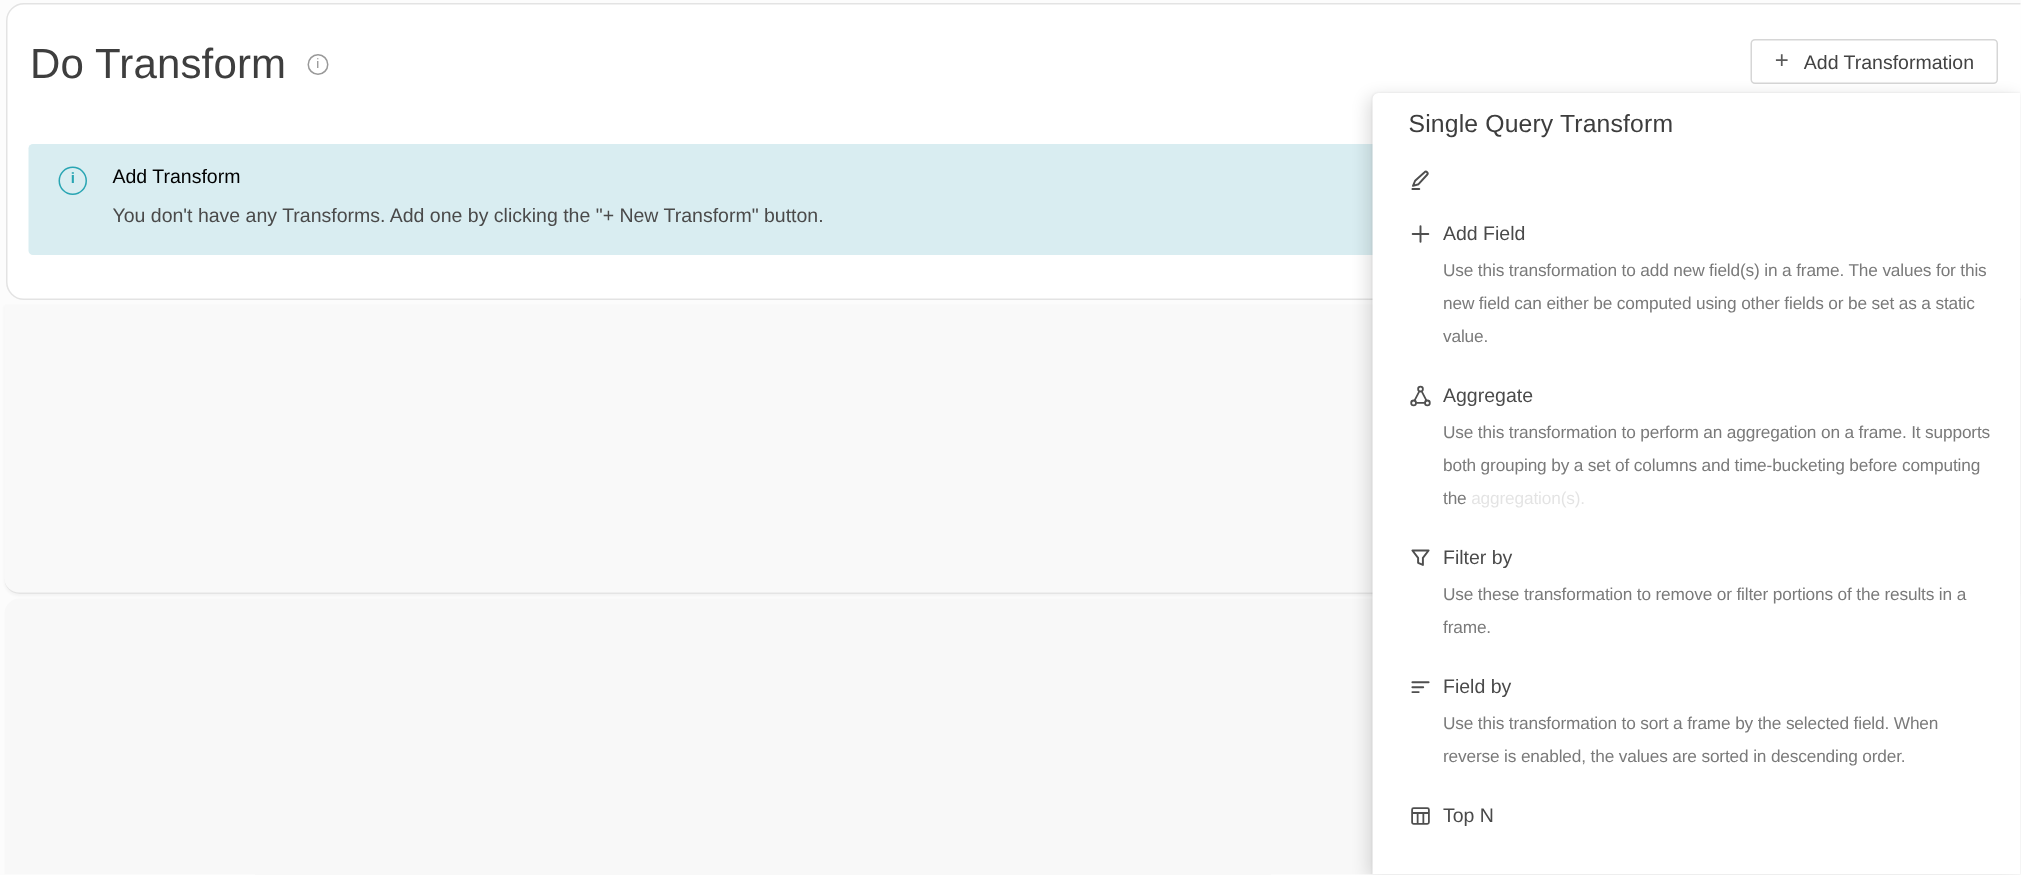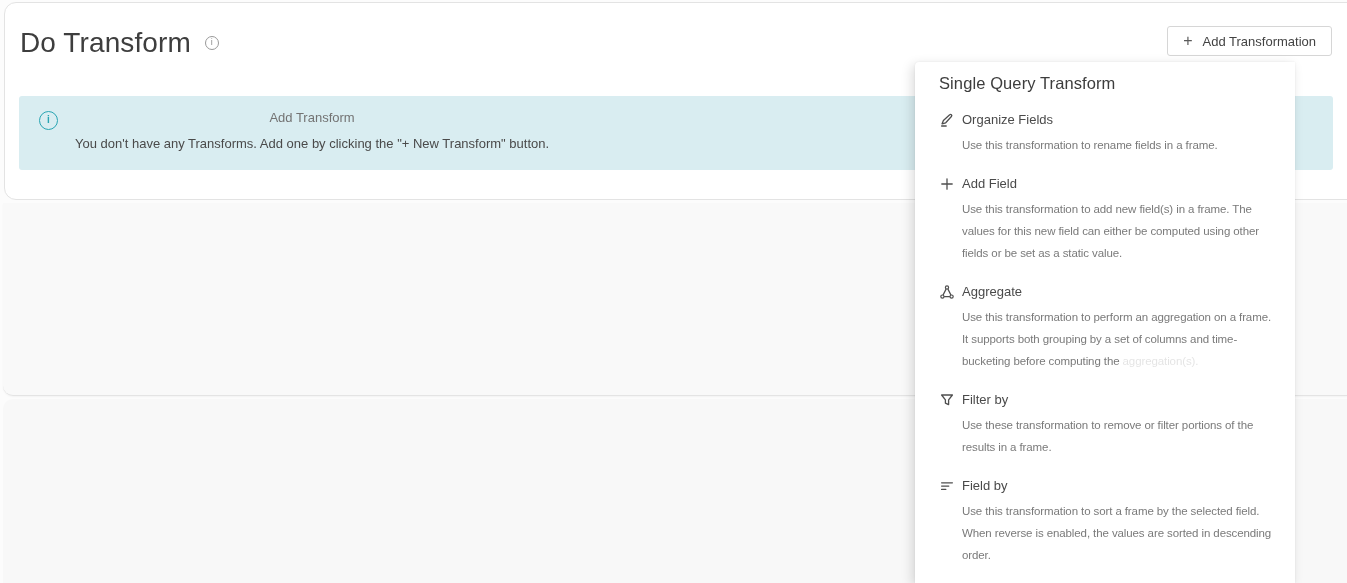--- a/index.html
+++ b/index.html
@@ -53,42 +53,42 @@
     padding:13px 16px 0 20px;
   }
   .alert-icon {
     flex:0 0 auto;
     width:19px; height:19px; border-radius:50%;
     border:1.7px solid #29a5b3; color:#29a5b3;
     font-size:10px; font-weight:700; line-height:16px; text-align:center;
     margin-top:2px;
   }
   .alert-body { margin-left:17px; }
-  .alert-title { font-size:13px; color:#737373; padding-top:1px;text-align:center; }
+  .alert-title { font-size:13px; color:#000000; padding-top:1px; }
   .alert-message { font-size:13px; color:#4a4a4a; margin-top:11px; }
 
   
   .gray-a {
     position:absolute; left:3px; right:0; top:203px; height:193px;
     background:#f9f9f9;
     border-bottom:1px solid #e4e4e4;
     border-radius:0 0 0 10px;
     box-shadow:0 1px 2px rgba(0,0,0,0.04);
     z-index:1;
   }
   .gray-b {
     position:absolute; left:3px; right:0; top:399px; bottom:0;
     background:#f8f8f8;
     border-radius:10px 0 0 0;
     z-index:1;
   }
 
   
   .dropdown {
-    position:absolute; left:915px; top:62px; width:380px; height:521px;
+    position:absolute; left:915px; top:62px; width:432px; height:521px;
     background:#ffffff;
     border-radius:4px 0 0 0;
     box-shadow:-3px 3px 12px rgba(0,0,0,0.14), 0 0 2px rgba(0,0,0,0.08);
     padding:12px 6px 0 24px;
     z-index:10;
     overflow:hidden;
   }
   .menu-heading {
     font-size:16.5px; font-weight:400; color:#3d3d3d;
     margin-bottom:18px; letter-spacing:0.1px;
@@ -145,22 +145,20 @@
 <aside class="dropdown">
   <h2 class="menu-heading">Single Query Transform</h2>
   <div class="menu-items" id="menu-items">
   <div class="menu-item">
     <span class="mi-icon">
           <svg viewBox="0 0 16 16" fill="none" stroke="currentColor" stroke-width="1.3" stroke-linecap="round" stroke-linejoin="round">
             <path d="M3 11.9l1.4-3.4 6.3-5.7a1.2 1.2 0 0 1 1.7 1.7l-5.7 6.3L3 11.9z"></path>
             <path d="M2.6 14h4.6"></path>
           </svg>
         </span>
-    <div class="mi-label">Organize Fields</div>
-    <div class="mi-desc">Use this transformation to rename fields in a frame.</div>
   </div>
 
   <div class="menu-item">
     <span class="mi-icon">
           <svg viewBox="0 0 16 16" fill="none" stroke="currentColor" stroke-width="1.3" stroke-linecap="round">
             <path d="M8 2.8v10.4M2.8 8h10.4"></path>
           </svg>
         </span>
     <div class="mi-label">Add Field</div>
     <div class="mi-desc">Use this transformation to add new field(s) in a frame. The values for this new field can either be computed using other fields or be set as a static value.</div>

